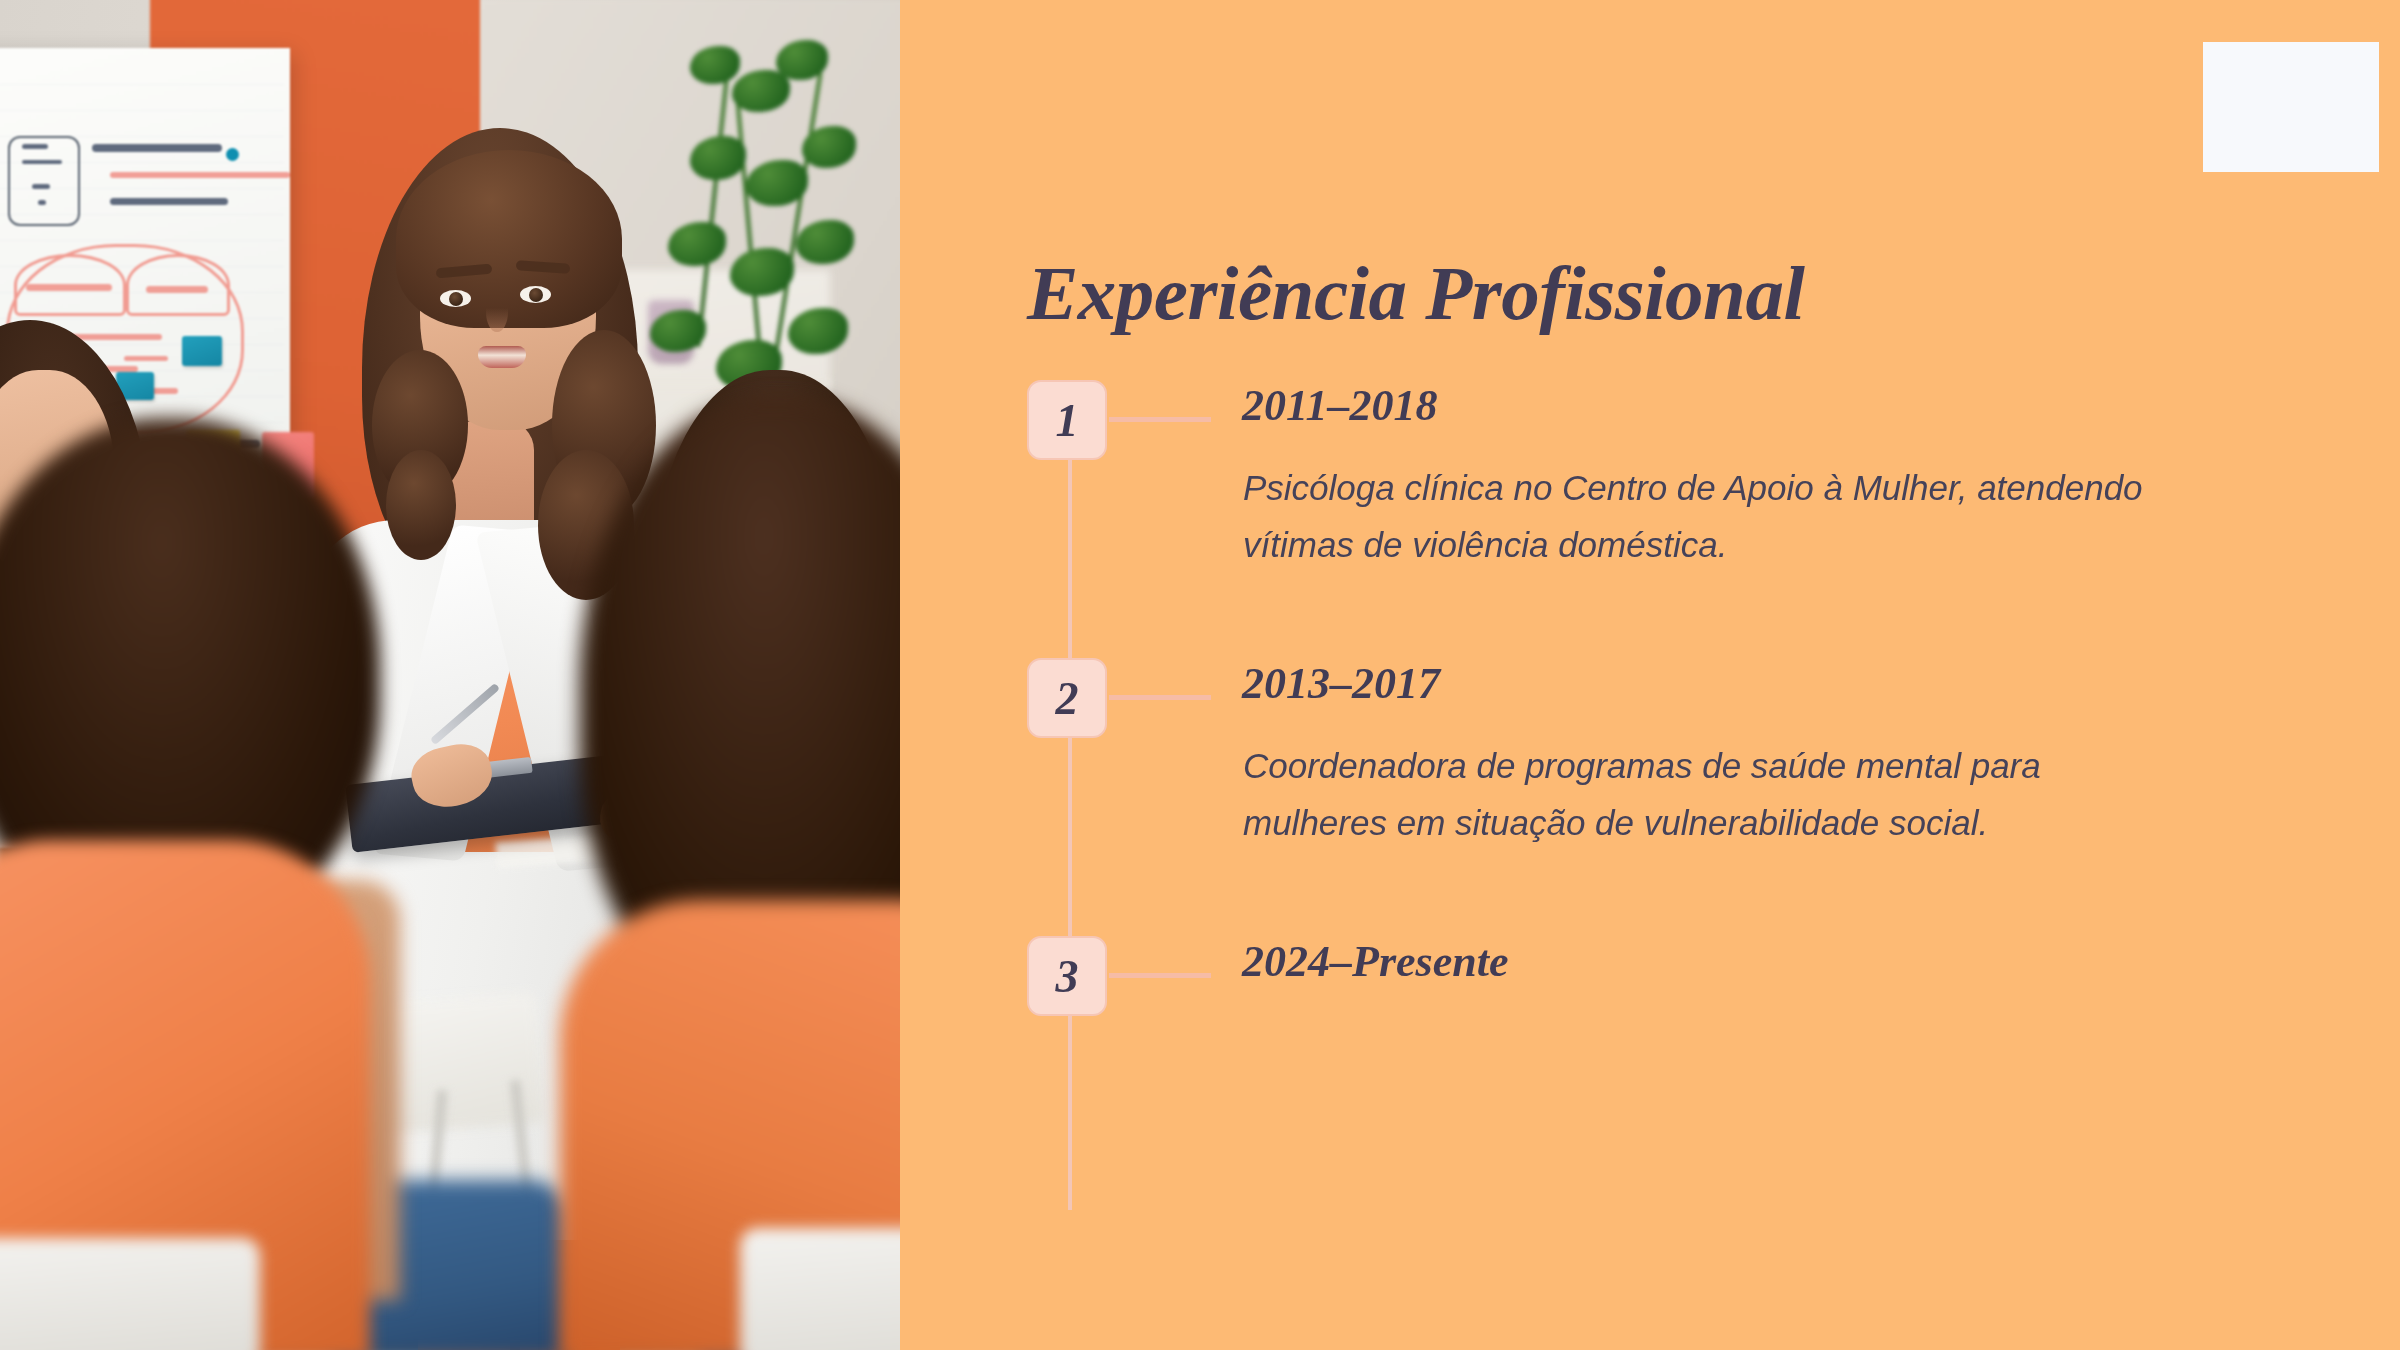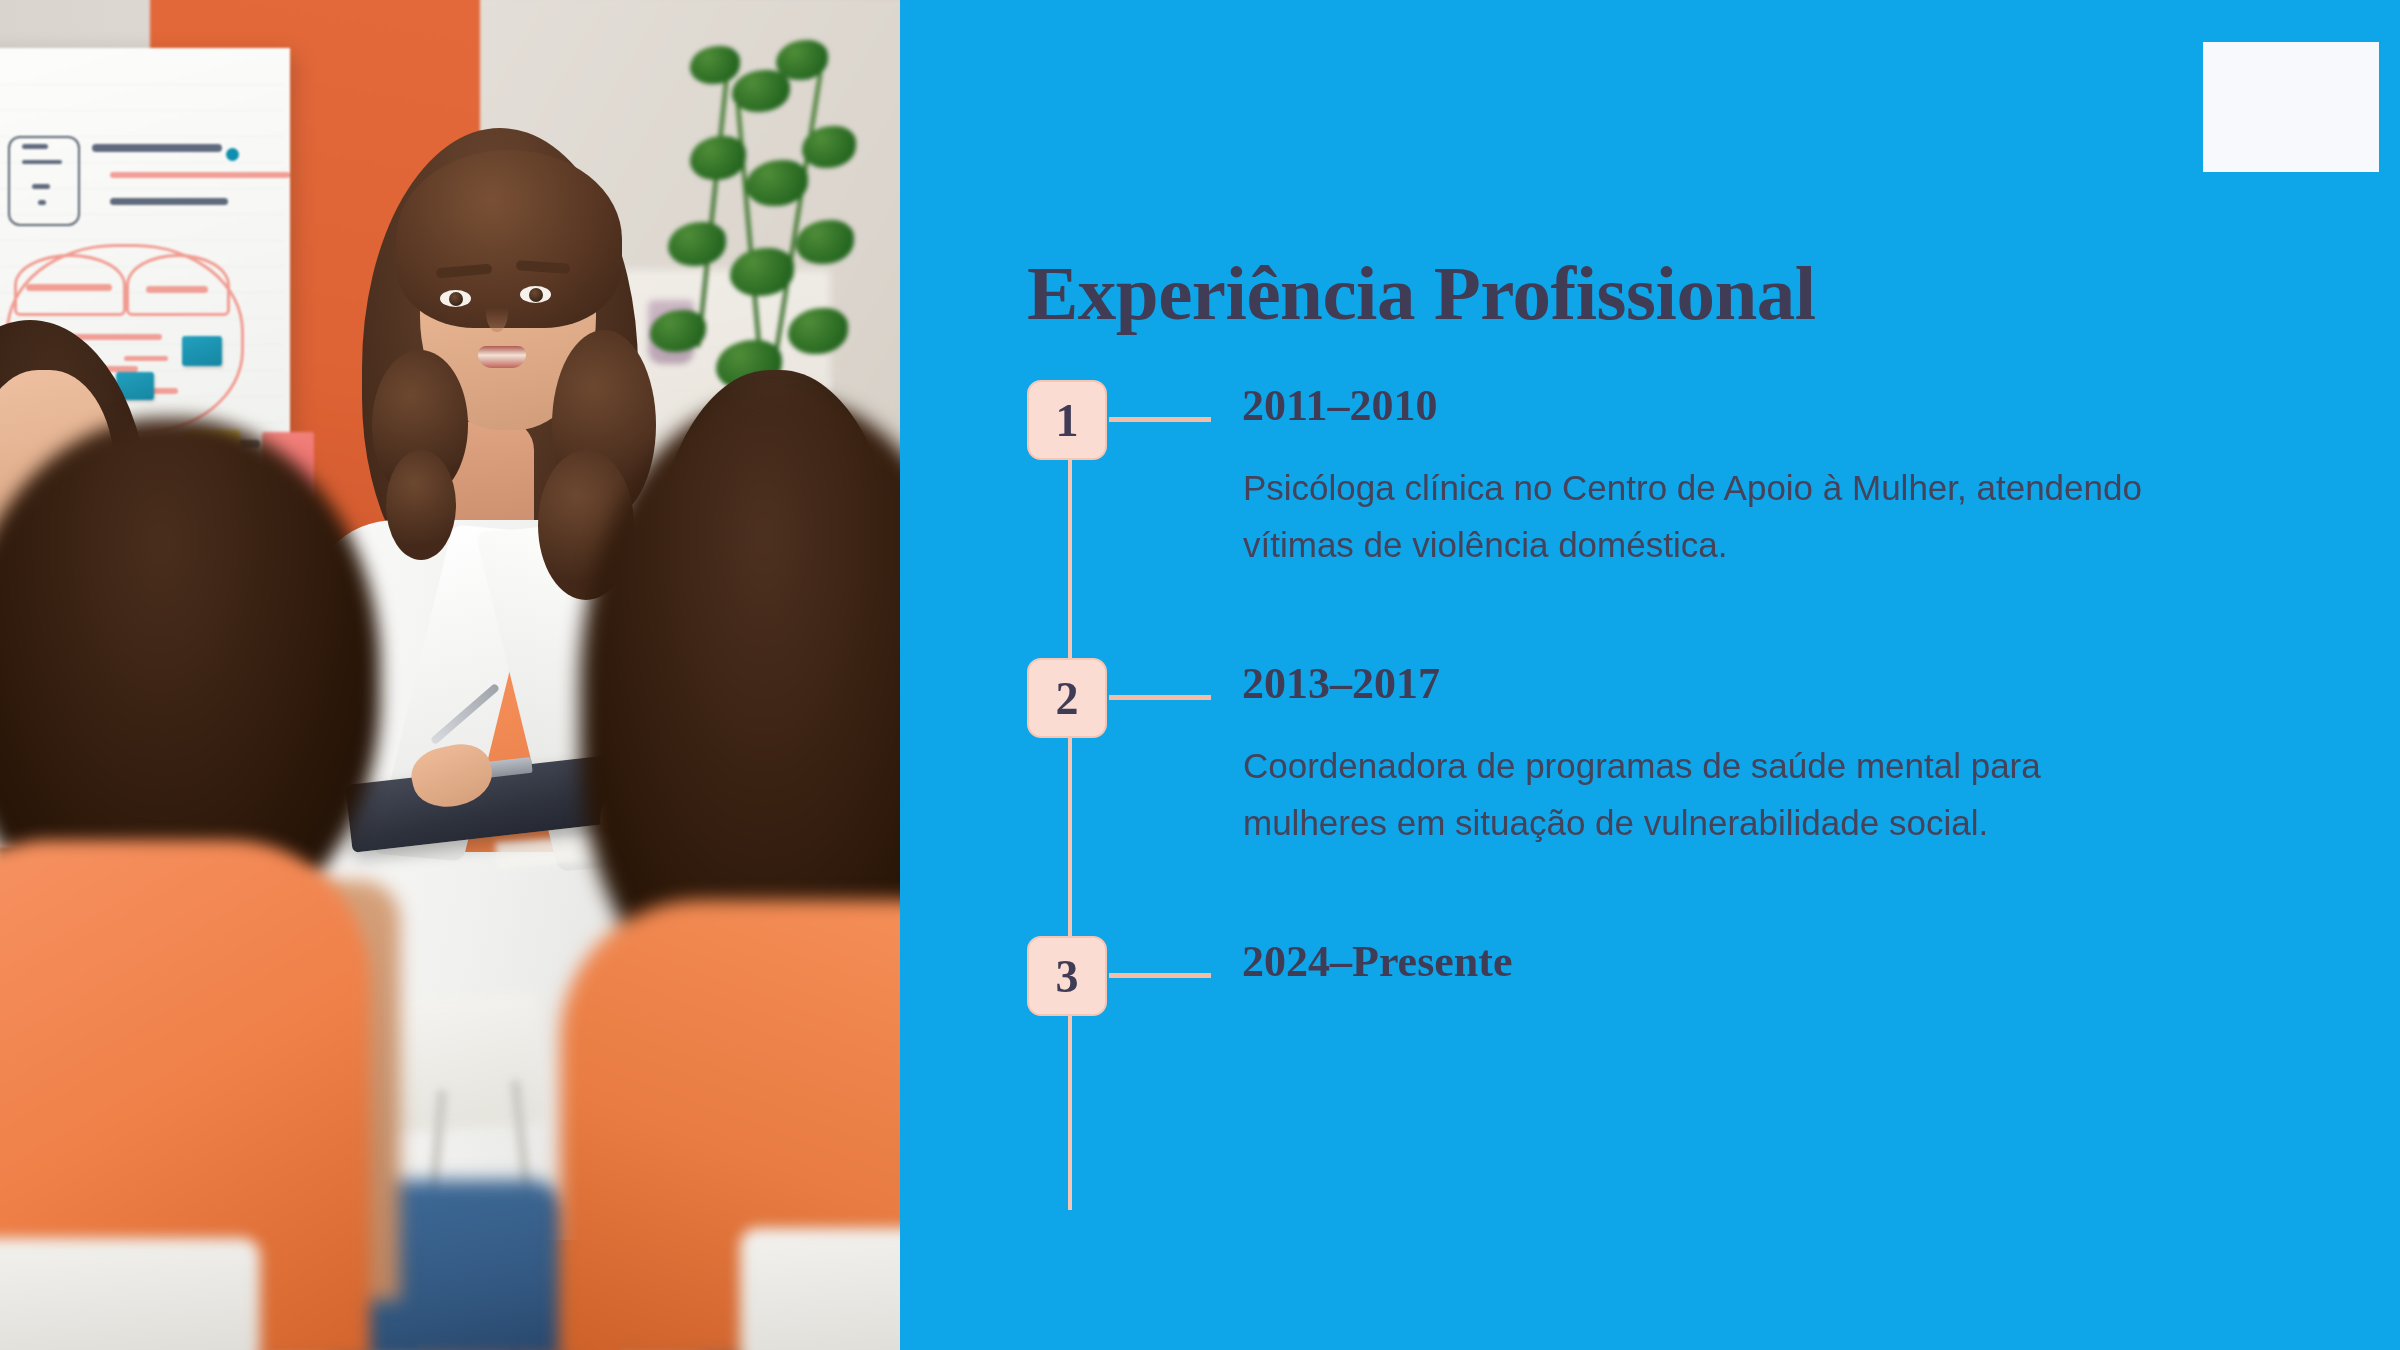--- a/index.html
+++ b/index.html
@@ -467,21 +467,22 @@
     width: 9px; height: 180px;
     background: #c9c7c1;
     filter: blur(4px);
   }
 
   
   .content-panel {
     position: absolute;
     left: 900px; top: 0;
     width: 1500px; height: 1350px;
-    background: #0ea5e9;
+    background: #fdba74;
+    font-style: italic;
   }
   .deco-rect {
     position: absolute;
     left: 1303px; top: 42px;
     width: 176px; height: 130px;
     background: #f7f9fc;
   }
 
   .page-title {
     position: absolute;
@@ -733,21 +734,21 @@
     <div class="deco-rect"></div>
 
     <h1 class="page-title">Experiência Profissional</h1>
 
     <div class="timeline">
       <div class="timeline-spine"></div>
 
       <div class="tl-item">
         <div class="tl-badge">1</div>
         <div class="tl-connector"></div>
-        <div class="tl-period">2011–2010</div>
+        <div class="tl-period">2011–2018</div>
         <div class="tl-desc">Psicóloga clínica no Centro de Apoio à Mulher, atendendo vítimas de violência doméstica.</div>
       </div>
 
       <div class="tl-item">
         <div class="tl-badge">2</div>
         <div class="tl-connector"></div>
         <div class="tl-period">2013–2017</div>
         <div class="tl-desc">Coordenadora de programas de saúde mental para mulheres em situação de vulnerabilidade social.</div>
       </div>
 

